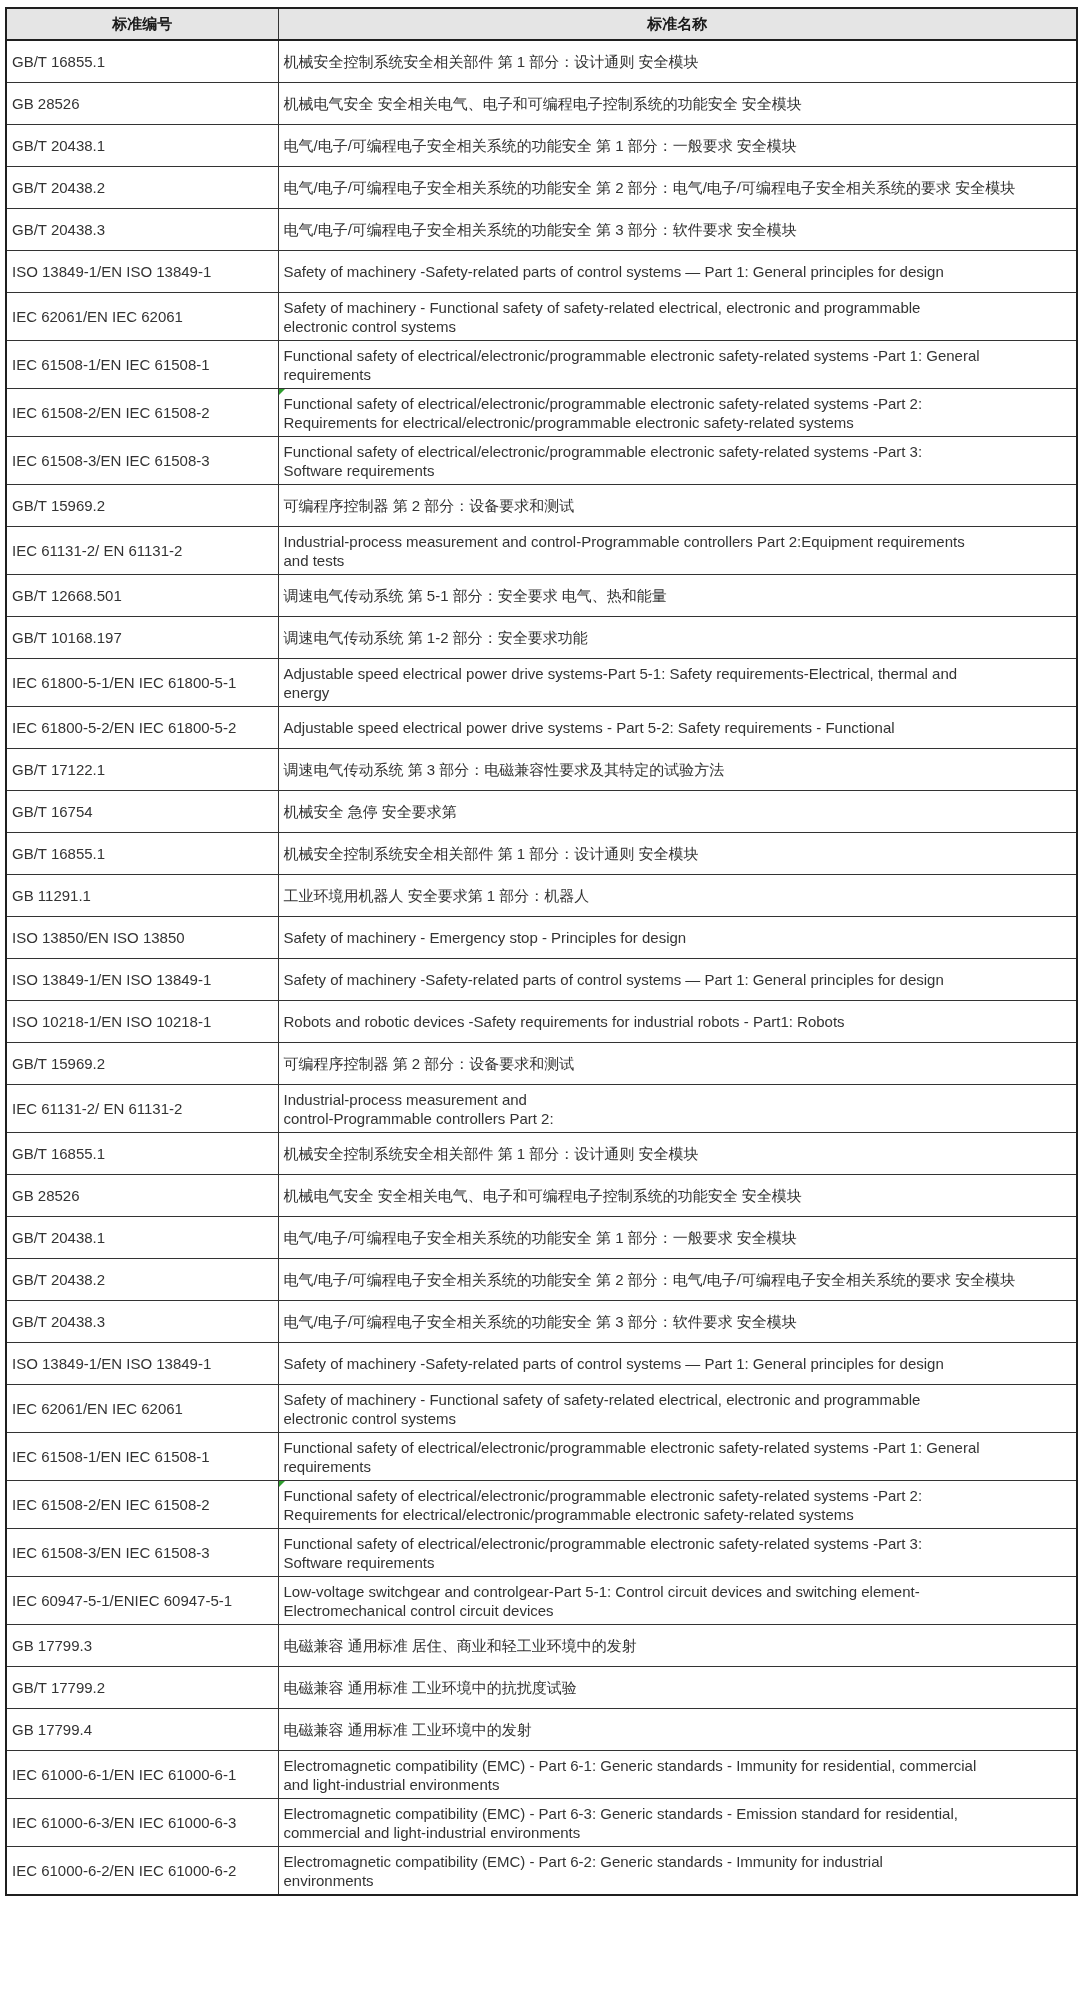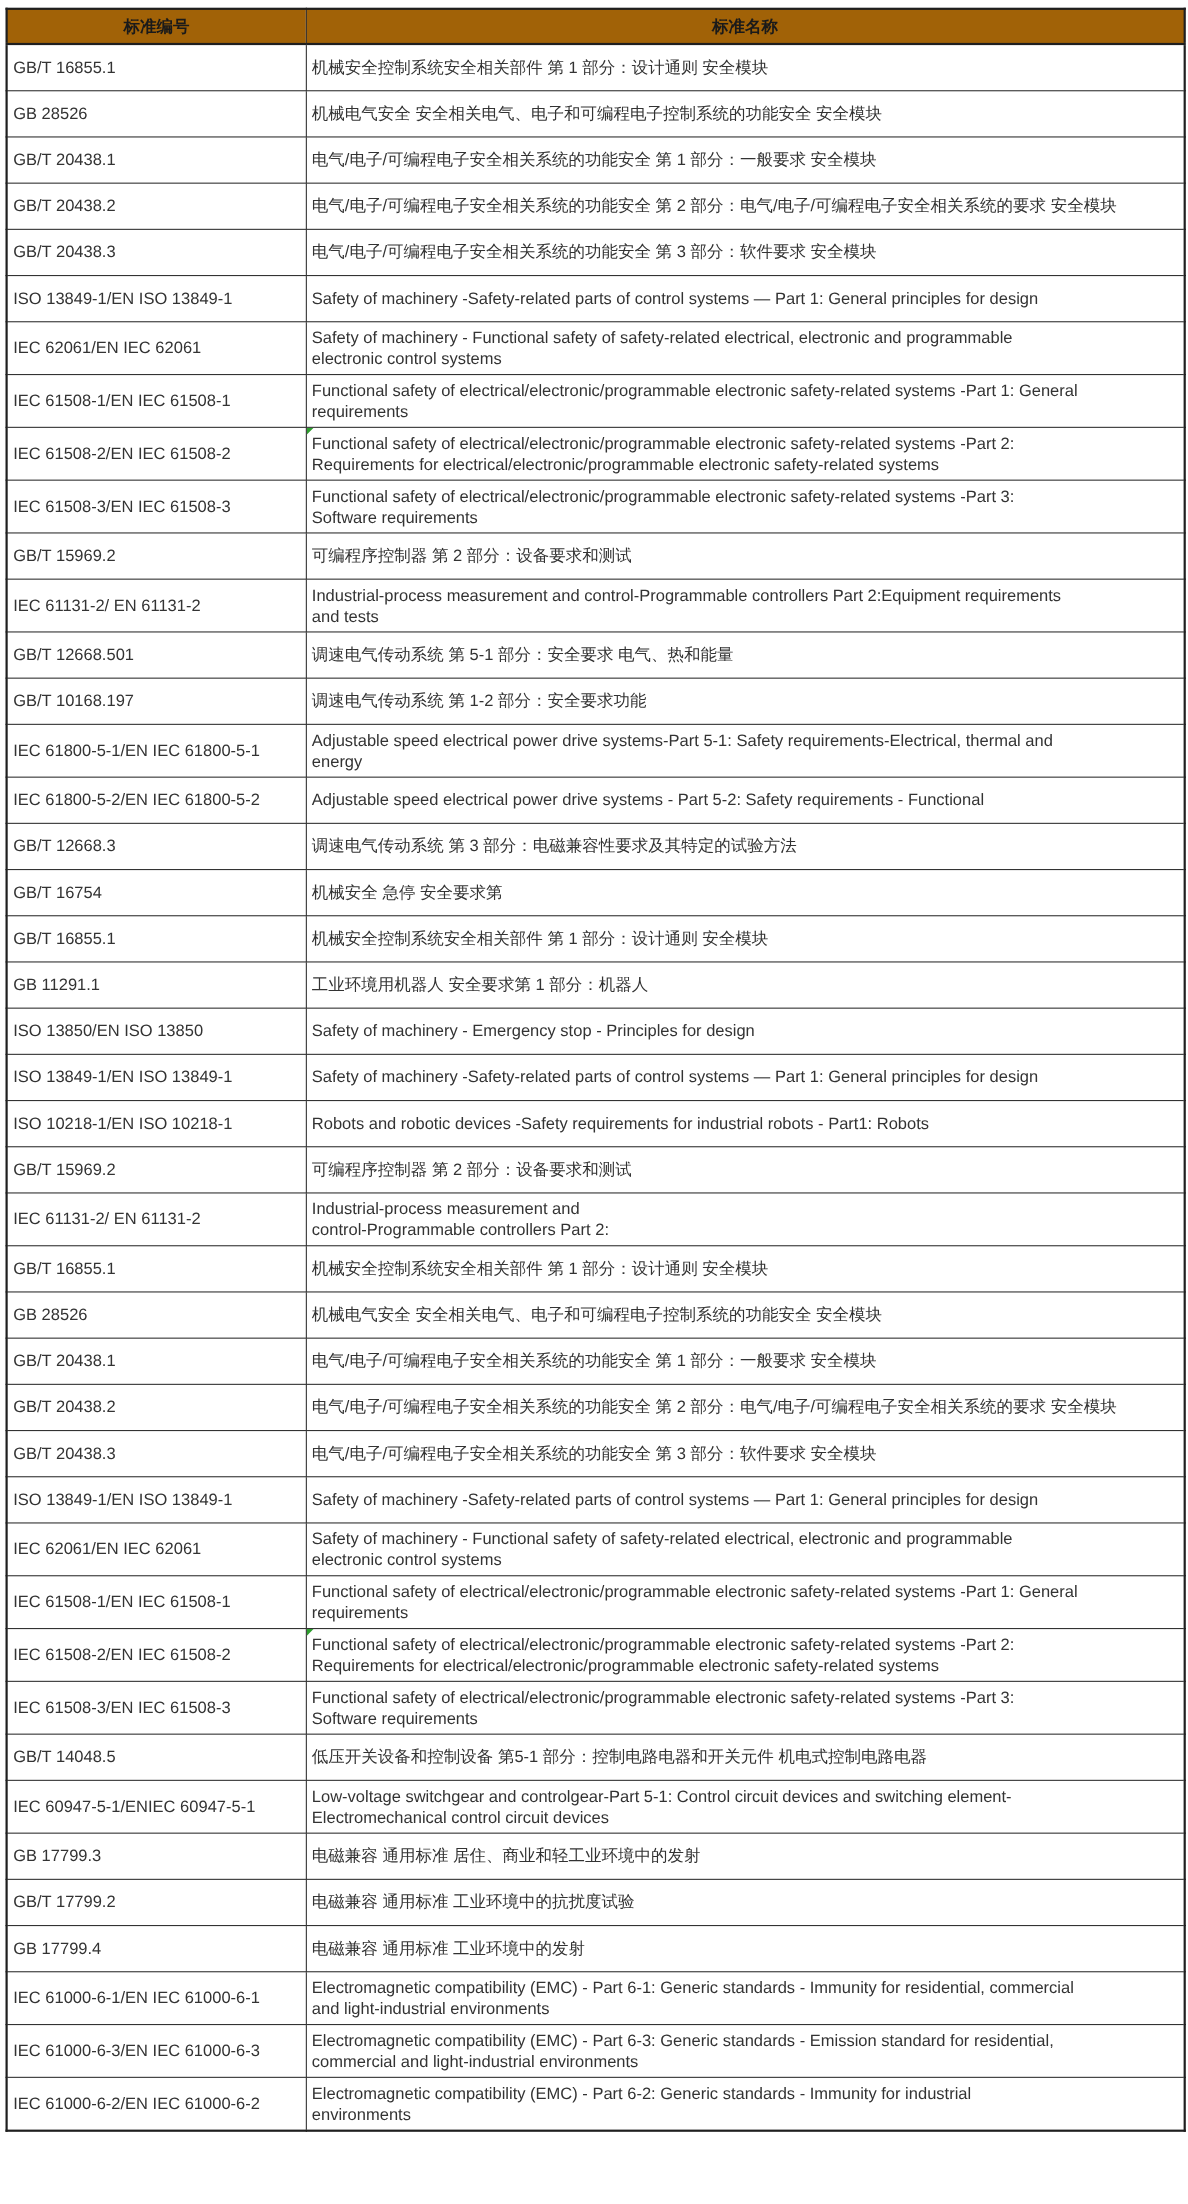--- a/index.html
+++ b/index.html
@@ -16,21 +16,21 @@
   }
   table.standards {
     border-collapse: collapse;
     table-layout: fixed;
     width: 1071px;
     border: 2px solid #1f1f1f;
   }
   col.c-code { width: 272px; }
   col.c-name { width: 799px; }
   th {
-    background: #a16207;
+    background: #e5e5e5;
     height: 26px;
     font-size: 15px;
     font-weight: 700;
     color: #1a1a1a;
     text-align: center;
     vertical-align: middle;
     border-bottom: 2px solid #1f1f1f;
     border-left: 1px solid #333333;
     border-right: 1px solid #333333;
     padding: 2px 3px;
@@ -205,21 +205,21 @@
         <tr class="r1">
     <td class="code-cell">
             <span class="txt">IEC 61800-5-2/EN IEC 61800-5-2</span>
           </td>
     <td class="name-cell">
             <span class="txt">Adjustable speed electrical power drive systems - Part 5-2: Safety requirements - Functional</span>
           </td>
   </tr>
         <tr class="r1">
     <td class="code-cell">
-            <span class="txt">GB/T 12668.3</span>
+            <span class="txt">GB/T 17122.1</span>
           </td>
     <td class="name-cell">
             <span class="txt">调速电气传动系统 第 3 部分：电磁兼容性要求及其特定的试验方法</span>
           </td>
   </tr>
         <tr class="r1">
     <td class="code-cell">
             <span class="txt">GB/T 16754</span>
           </td>
     <td class="name-cell">
@@ -359,28 +359,20 @@
 Requirements for electrical/electronic/programmable electronic safety-related systems</span>
           </td>
   </tr>
         <tr class="r2">
     <td class="code-cell">
             <span class="txt">IEC 61508-3/EN IEC 61508-3</span>
           </td>
     <td class="name-cell">
             <span class="txt">Functional safety of electrical/electronic/programmable electronic safety-related systems -Part 3:
 Software requirements</span>
-          </td>
-  </tr>
-        <tr class="r1">
-    <td class="code-cell">
-            <span class="txt">GB/T 14048.5</span>
-          </td>
-    <td class="name-cell">
-            <span class="txt">低压开关设备和控制设备 第5-1 部分：控制电路电器和开关元件 机电式控制电路电器</span>
           </td>
   </tr>
         <tr class="r2">
     <td class="code-cell">
             <span class="txt">IEC 60947-5-1/ENIEC 60947-5-1</span>
           </td>
     <td class="name-cell">
             <span class="txt">Low-voltage switchgear and controlgear-Part 5-1: Control circuit devices and switching element-
 Electromechanical control circuit devices</span>
           </td>

